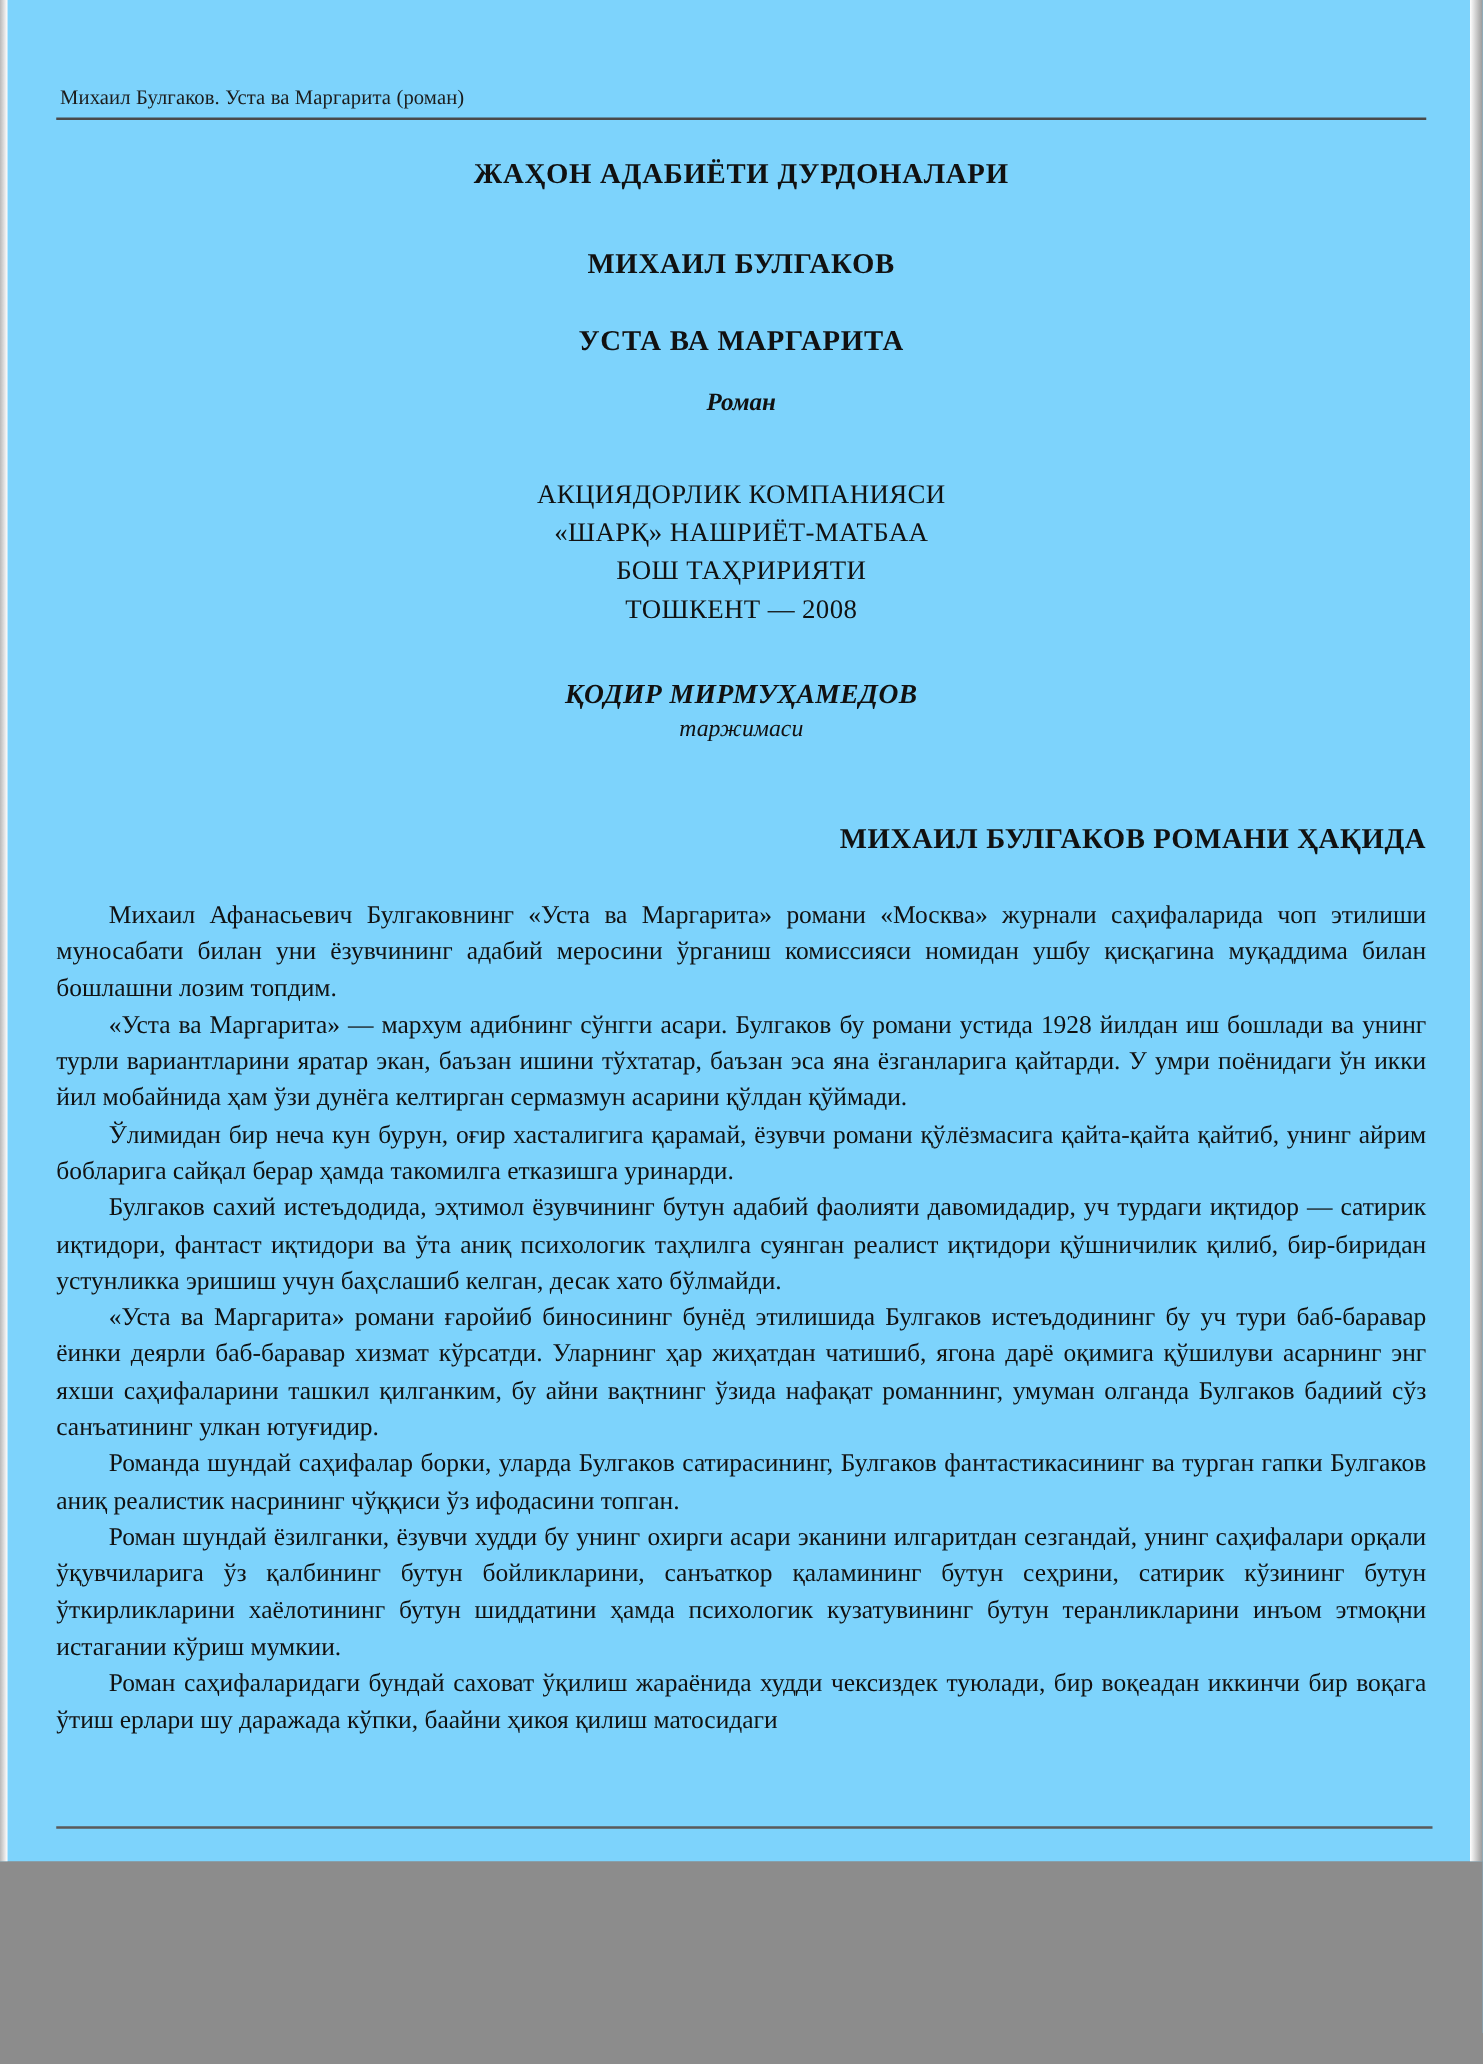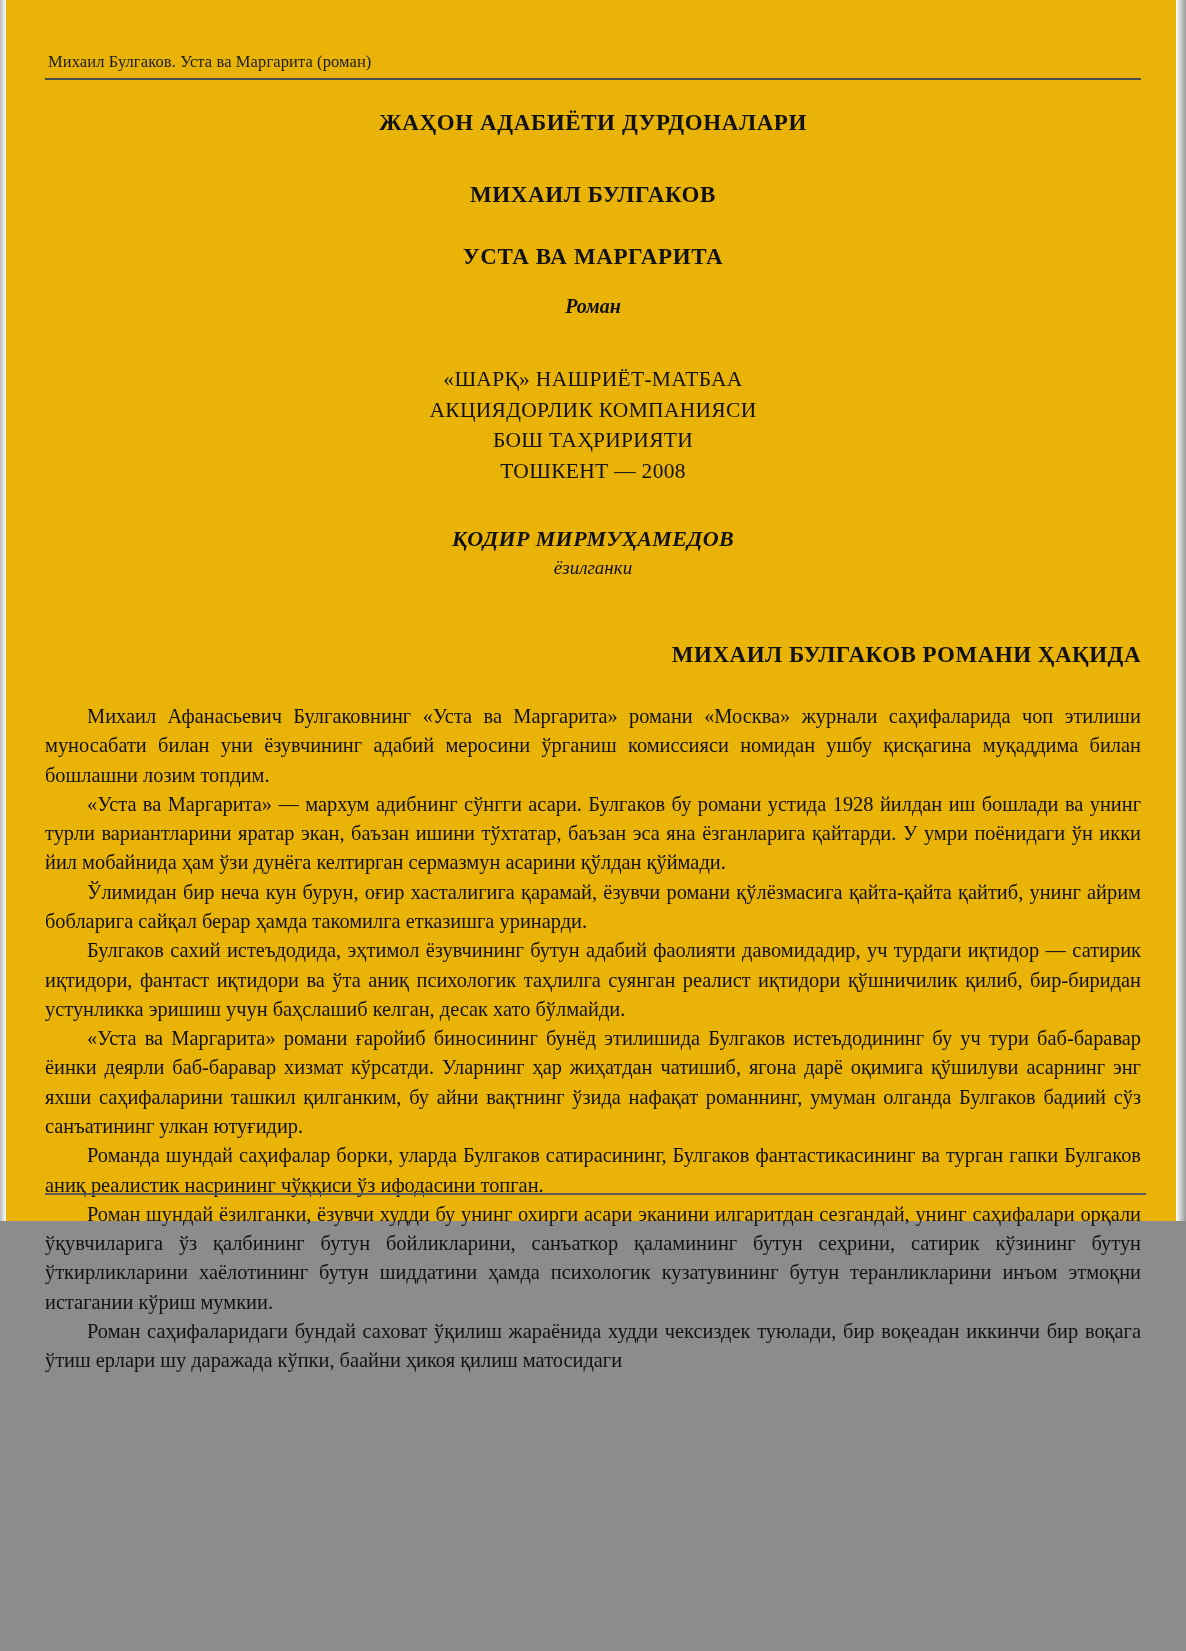--- a/index.html
+++ b/index.html
@@ -10,24 +10,24 @@
   body {
     width: 1186px;
     height: 1651px;
     overflow: hidden;
     font-family: "Liberation Serif", "DejaVu Serif", serif;
   }
 
   #page {
     position: relative;
     width: 1186px;
-    height: 1221px;
-    background: #eab308;
+    height: 1489px;
+    background: #7dd3fc;
     box-sizing: border-box;
-    padding: 0;
+    padding: 16px;
   }
 
   
   #page::before {
     content: "";
     position: absolute;
     left: 0; top: 0; bottom: 0;
     width: 6px;
     background: linear-gradient(to right, #b9b9b9, #ffffff);
     pointer-events: none;
@@ -152,28 +152,28 @@
 
     <div class="t-line t-series">ЖАҲОН АДАБИЁТИ ДУРДОНАЛАРИ</div>
 
     <div class="t-line t-author">МИХАИЛ БУЛГАКОВ</div>
 
     <div class="t-line t-title">УСТА ВА МАРГАРИТА</div>
 
     <div class="t-genre">Роман</div>
 
     <div class="publisher">
+      <div>АКЦИЯДОРЛИК КОМПАНИЯСИ</div>
       <div>«ШАРҚ» НАШРИЁТ-МАТБАА</div>
-      <div>АКЦИЯДОРЛИК КОМПАНИЯСИ</div>
       <div>БОШ ТАҲРИРИЯТИ</div>
       <div>ТОШКЕНТ — 2008</div>
     </div>
 
     <div class="translator">ҚОДИР МИРМУҲАМЕДОВ</div>
-    <div class="translator-sub">ёзилганки</div>
+    <div class="translator-sub">таржимаси</div>
 
     <div class="section-heading">МИХАИЛ БУЛГАКОВ РОМАНИ ҲАҚИДА</div>
 
     <div class="body-copy" id="body-copy">
         <p>Михаил Афанасьевич Булгаковнинг «Уста ва Маргарита» романи «Москва» журнали саҳифаларида чоп этилиши муносабати билан уни ёзувчининг адабий меросини ўрганиш комиссияси номидан ушбу қисқагина муқаддима билан бошлашни лозим топдим.</p>
         <p>«Уста ва Маргарита» — мархум адибнинг сўнгги асари. Булгаков бу романи устида 1928 йилдан иш бошлади ва унинг турли вариантларини яратар экан, баъзан ишини тўхтатар, баъзан эса яна ёзганларига қайтарди. У умри поёнидаги ўн икки йил мобайнида ҳам ўзи дунёга келтирган сермазмун асарини қўлдан қўймади.</p>
         <p>Ўлимидан бир неча кун бурун, оғир хасталигига қарамай, ёзувчи романи қўлёзмасига қайта-қайта қайтиб, унинг айрим бобларига сайқал берар ҳамда такомилга етказишга уринарди.</p>
         <p>Булгаков сахий истеъдодида, эҳтимол ёзувчининг бутун адабий фаолияти давомидадир, уч турдаги иқтидор — сатирик иқтидори, фантаст иқтидори ва ўта аниқ психологик таҳлилга суянган реалист иқтидори қўшничилик қилиб, бир-биридан устунликка эришиш учун баҳслашиб келган, десак хато бўлмайди.</p>
         <p>«Уста ва Маргарита» романи ғаройиб биносининг бунёд этилишида Булгаков истеъдодининг бу уч тури баб-баравар ёинки деярли баб-баравар хизмат кўрсатди. Уларнинг ҳар жиҳатдан чатишиб, ягона дарё оқимига қўшилуви асарнинг энг яхши саҳифаларини ташкил қилганким, бу айни вақтнинг ўзида нафақат романнинг, умуман олганда Булгаков бадиий сўз санъатининг улкан ютуғидир.</p>
         <p>Романда шундай саҳифалар борки, уларда Булгаков сатирасининг, Булгаков фантастикасининг ва турган гапки Булгаков аниқ реалистик насрининг чўққиси ўз ифодасини топган.</p>

